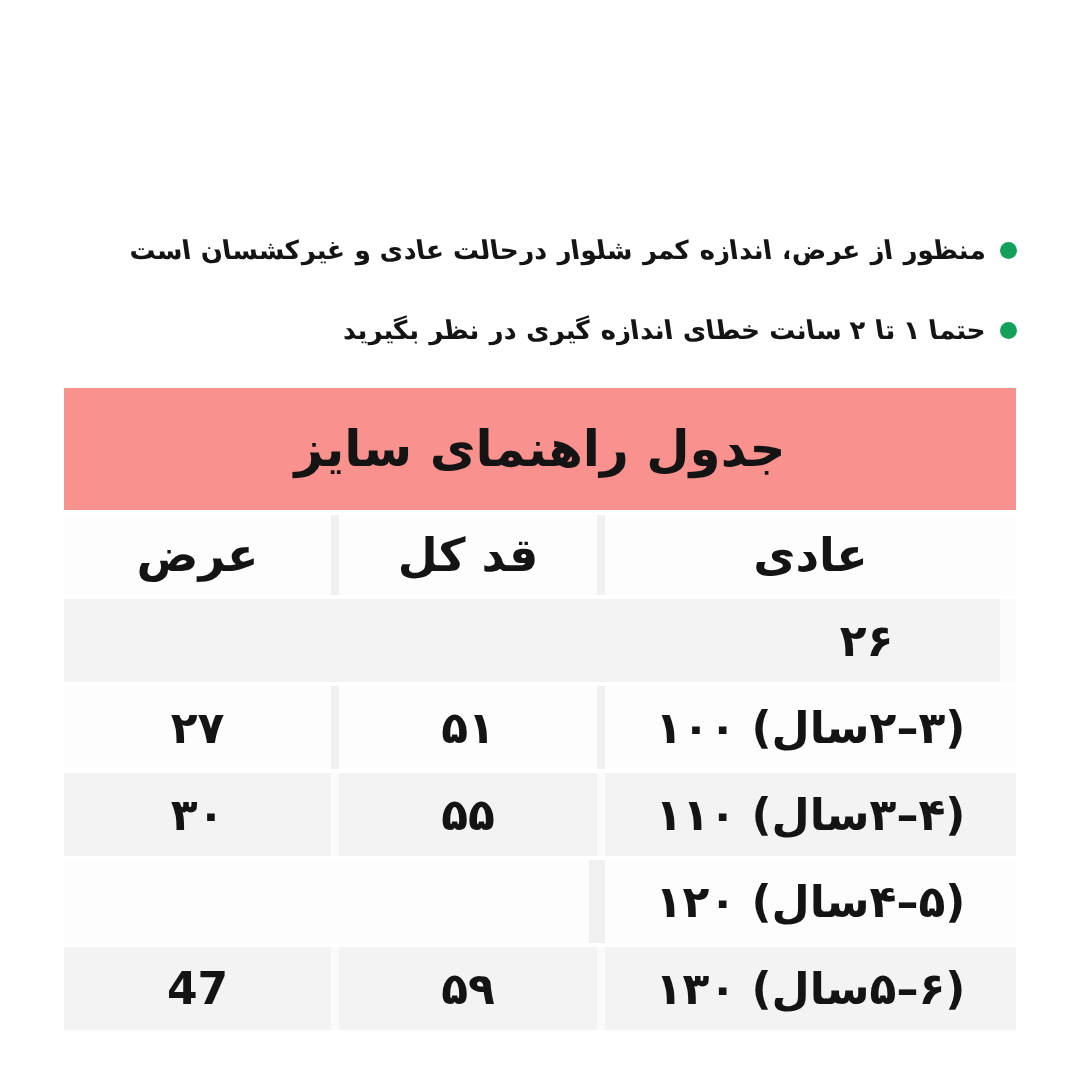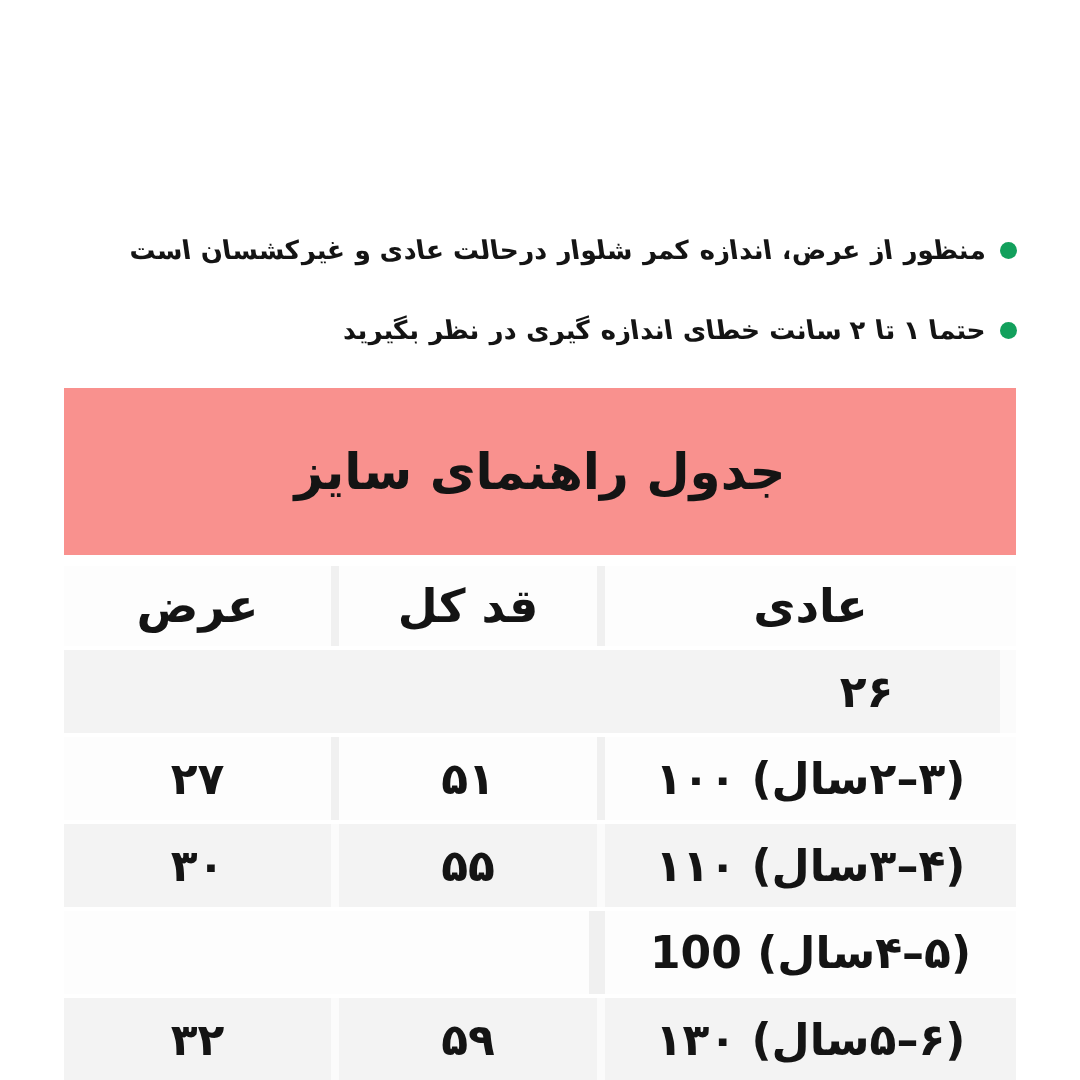--- a/index.html
+++ b/index.html
@@ -50,28 +50,28 @@
 
   
   .size-table {
     position: absolute;
     left: 64px;
     top: 388px;
     width: 952px;
     direction: rtl;
   }
   .title-bar {
-    height: 167px;
+    height: 122px;
     background: var(--accent-pink, #F9918E);
     display: flex;
     align-items: center;
     justify-content: center;
     font-size: 50px;
     font-weight: bold;
-    margin-bottom: 11px;
+    margin-bottom: 5px;
   }
   .trow, .header-row {
     display: flex;
     direction: rtl;
     width: 100%;
   }
   .header-row {
     height: 80px;
     background: var(--row-white, #FDFDFD);
     margin-bottom: 4px;
@@ -151,28 +151,28 @@
 
   <div class="trow">
     <div class="cell c1">(۴–۳سال) ۱۱۰</div>
     <div class="vdiv"></div>
     <div class="cell c2">۵۵</div>
     <div class="vdiv"></div>
     <div class="cell c3">۳۰</div>
   </div>
 
   <div class="trow">
-    <div class="cell c1">(۵–۴سال) 100</div>
+    <div class="cell c1">(۵–۴سال) ۱۲۰</div>
     <div class="vdiv"></div>
     <div class="vdiv"></div>
   </div>
 
   <div class="trow">
     <div class="cell c1">(۶–۵سال) ۱۳۰</div>
     <div class="vdiv"></div>
     <div class="cell c2">۵۹</div>
     <div class="vdiv"></div>
-    <div class="cell c3">۳۲</div>
+    <div class="cell c3">47</div>
   </div>
 </div>
   </div>
 
 </div>
 
 </body></html>

